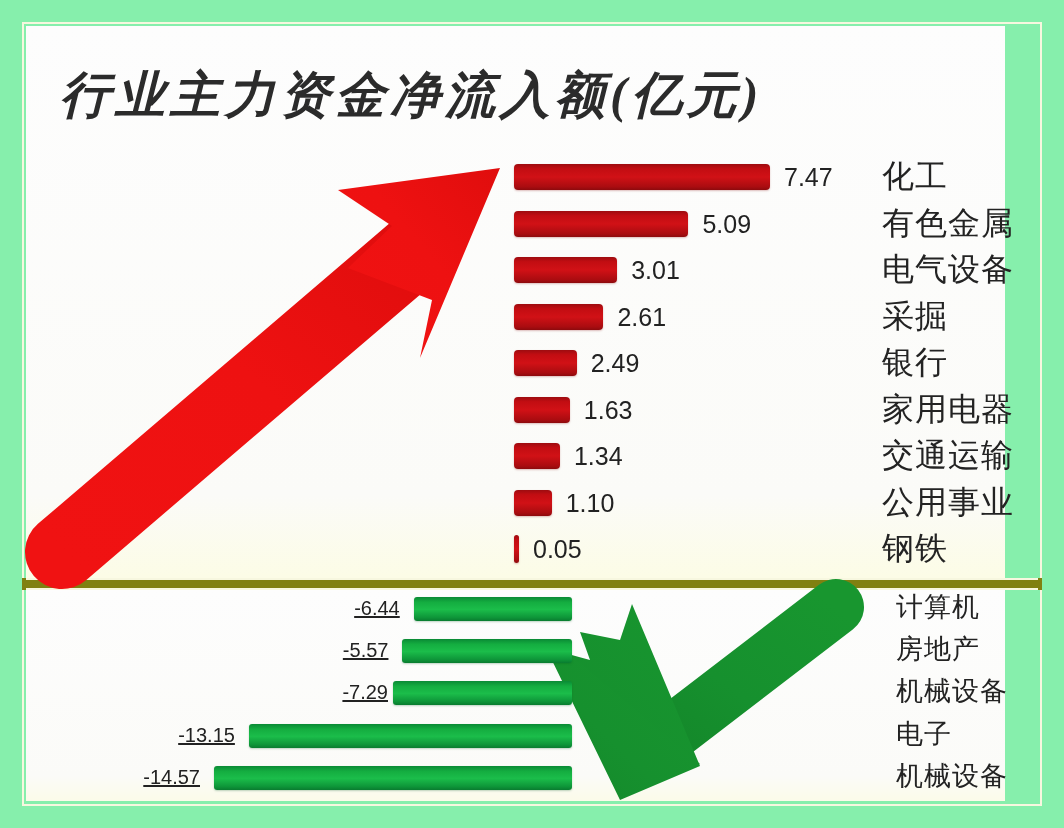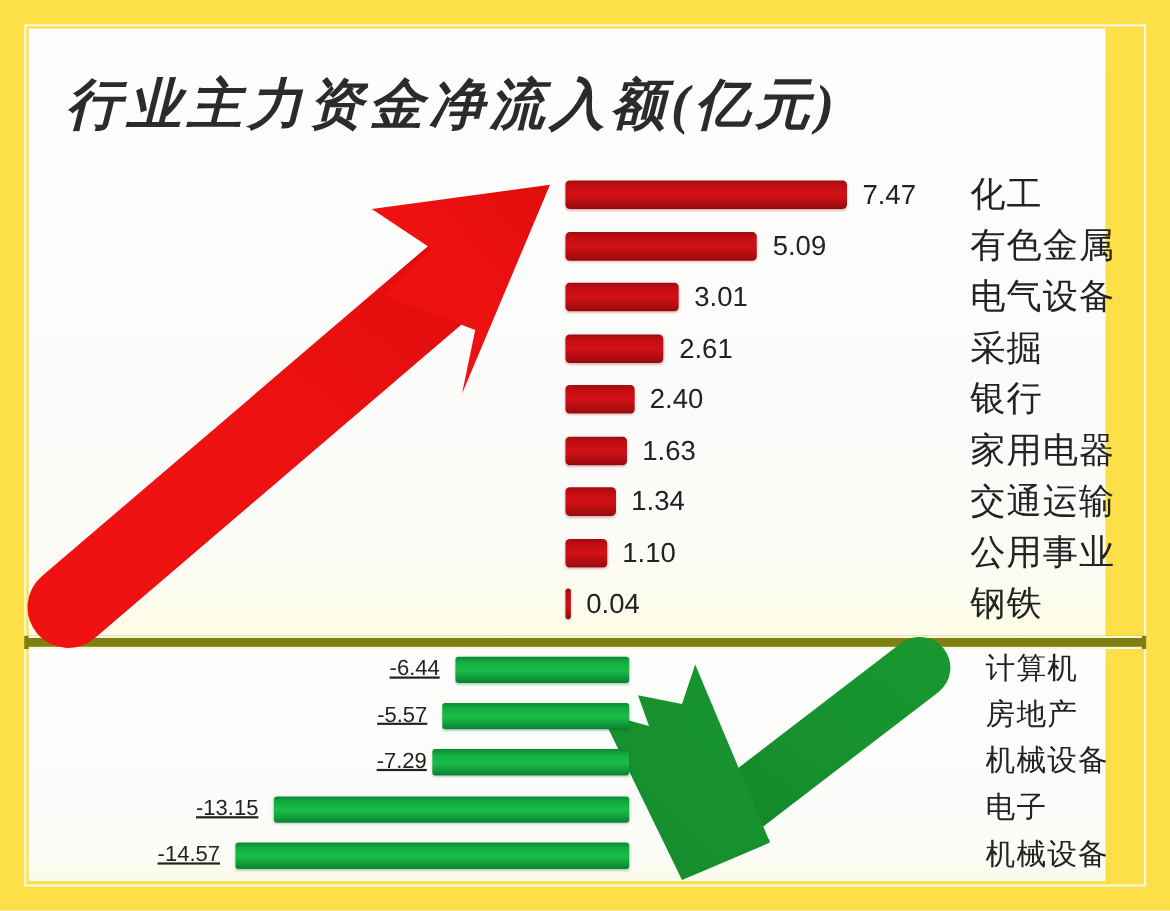--- a/index.html
+++ b/index.html
@@ -7,21 +7,21 @@
     padding: 0;
     background: #ffffff;
   }
   body {
     font-family: "Liberation Sans", "DejaVu Sans", sans-serif;
   }
   #poster {
     position: relative;
     width: 1064px;
     height: 828px;
-    background: #fde047;
+    background: #86efac;
     overflow: hidden;
   }
   
   .frame-inner-line {
     position: absolute;
     left: 22px;
     top: 22px;
     width: 1020px;
     height: 784px;
     border: 2px solid #f7f7df;
@@ -247,41 +247,41 @@
         <span class="val-pos" style="left: 611.154px;">3.01</span>
         <span class="cat-pos">电气设备</span>
       </div>
       <div class="pos-row" style="top: 303.5px;">
         <div class="bar-pos" style="width: 89.4458px;"></div>
         <span class="val-pos" style="left: 597.446px;">2.61</span>
         <span class="cat-pos">采掘</span>
       </div>
       <div class="pos-row" style="top: 350px;">
         <div class="bar-pos" style="width: 62.7149px;"></div>
-        <span class="val-pos" style="left: 570.715px;">2.40</span>
+        <span class="val-pos" style="left: 570.715px;">2.49</span>
         <span class="cat-pos">银行</span>
       </div>
       <div class="pos-row" style="top: 396.5px;">
         <div class="bar-pos" style="width: 55.8608px;"></div>
         <span class="val-pos" style="left: 563.861px;">1.63</span>
         <span class="cat-pos">家用电器</span>
       </div>
       <div class="pos-row" style="top: 443px;">
         <div class="bar-pos" style="width: 45.9224px;"></div>
         <span class="val-pos" style="left: 553.922px;">1.34</span>
         <span class="cat-pos">交通运输</span>
       </div>
       <div class="pos-row" style="top: 489.5px;">
         <div class="bar-pos" style="width: 37.6975px;"></div>
         <span class="val-pos" style="left: 545.697px;">1.10</span>
         <span class="cat-pos">公用事业</span>
       </div>
       <div class="pos-row" style="top: 536px;">
         <div class="bar-pos" style="width: 5px; height: 28px; top: -1px;"></div>
-        <span class="val-pos" style="left: 513px;">0.04</span>
+        <span class="val-pos" style="left: 513px;">0.05</span>
         <span class="cat-pos">钢铁</span>
       </div>
     </div>
 
   <div class="divider"></div>
 
   <div class="panel bottom"></div>
 
   <svg class="arrow-svg" width="1064" height="828" viewBox="0 0 1064 828">
     <defs>

